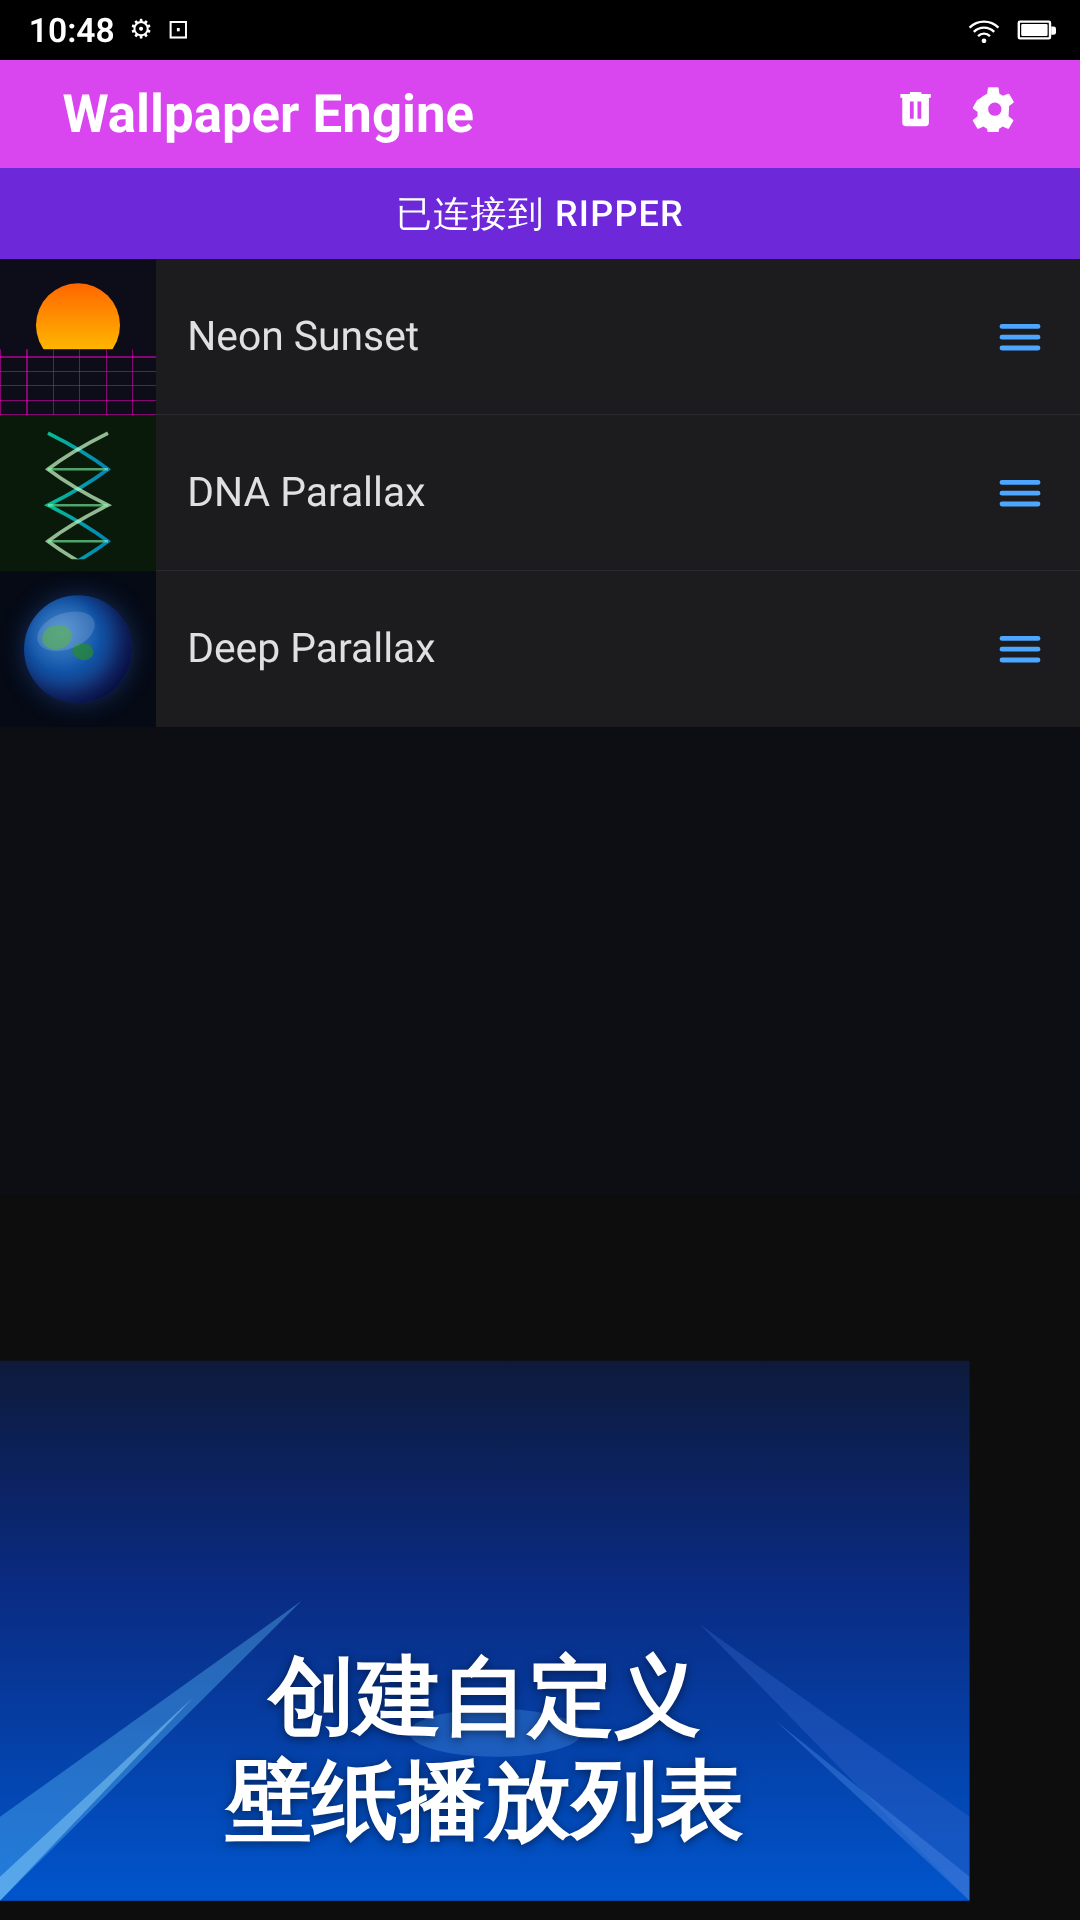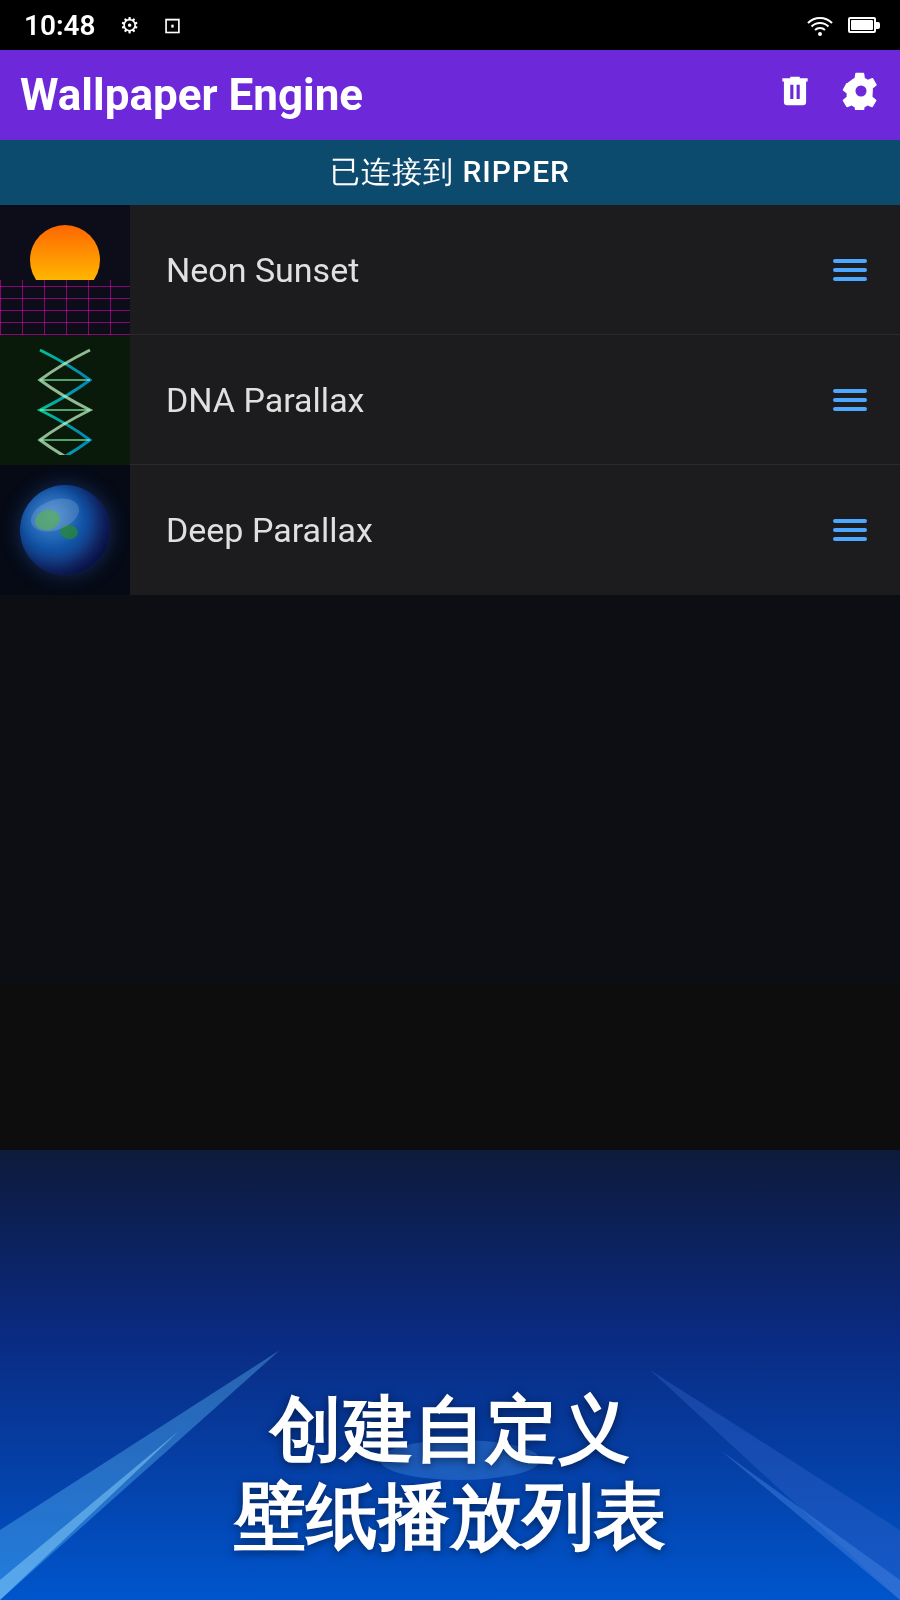--- a/index.html
+++ b/index.html
@@ -20,66 +20,66 @@
       background: #000;
       height: 50px;
       display: flex;
       align-items: center;
       justify-content: space-between;
       padding: 0 24px;
     }
     .status-left {
       display: flex;
       align-items: center;
-      gap: 24px;
+      gap: 12px;
     }
     .status-time {
       font-size: 28px;
       font-weight: 600;
       color: #fff;
     }
     .status-icon {
       font-size: 22px;
       color: #fff;
     }
     .status-right {
       display: flex;
       align-items: center;
       gap: 14px;
     }
 
     
     .app-bar {
-      background: #6d28d9;
+      background: #d946ef;
       height: 90px;
       display: flex;
       align-items: center;
       justify-content: space-between;
-      padding: 0 20px;
+      padding: 0 52px;
     }
     .app-title {
       font-size: 44px;
       font-weight: bold;
       color: #fff;
     }
     .app-bar-actions {
       display: flex;
       align-items: center;
       gap: 28px;
     }
     .action-icon {
       font-size: 36px;
       color: #fff;
       cursor: pointer;
     }
 
     
     .connection-banner {
-      background: #0c4a6e;
-      height: 65px;
+      background: #6d28d9;
+      height: 76px;
       display: flex;
       align-items: center;
       justify-content: center;
     }
     .connection-text {
       font-size: 30px;
       font-weight: 500;
       color: #fff;
       letter-spacing: 1px;
     }
@@ -199,21 +199,21 @@
     .thumb-earth .continent {
       position: absolute;
       background: rgba(60,160,60,0.7);
       border-radius: 50%;
     }
 
     .wallpaper-name {
       flex: 1;
       font-size: 34px;
       color: #e0e0e0;
-      padding-left: 36px;
+      padding-left: 26px;
     }
 
     .menu-icon {
       color: #4da6ff;
       font-size: 34px;
       cursor: pointer;
       display: flex;
       flex-direction: column;
       gap: 5px;
       align-items: center;
@@ -232,23 +232,23 @@
     .content-area {
       background: #0d0d14;
       position: relative;
       flex: 1;
       height: 390px;
     }
 
     
     .promo-area {
       position: absolute;
-      bottom: 0;
+      bottom: 16px;
       left: 0;
-      width: 900px;
+      width: 808px;
       height: 450px;
       background: linear-gradient(180deg, #0d1a3a 0%, #0a2a80 40%, #0055cc 100%);
       overflow: hidden;
     }
 
     .promo-shapes {
       position: absolute;
       top: 0;
       left: 0;
       width: 100%;

